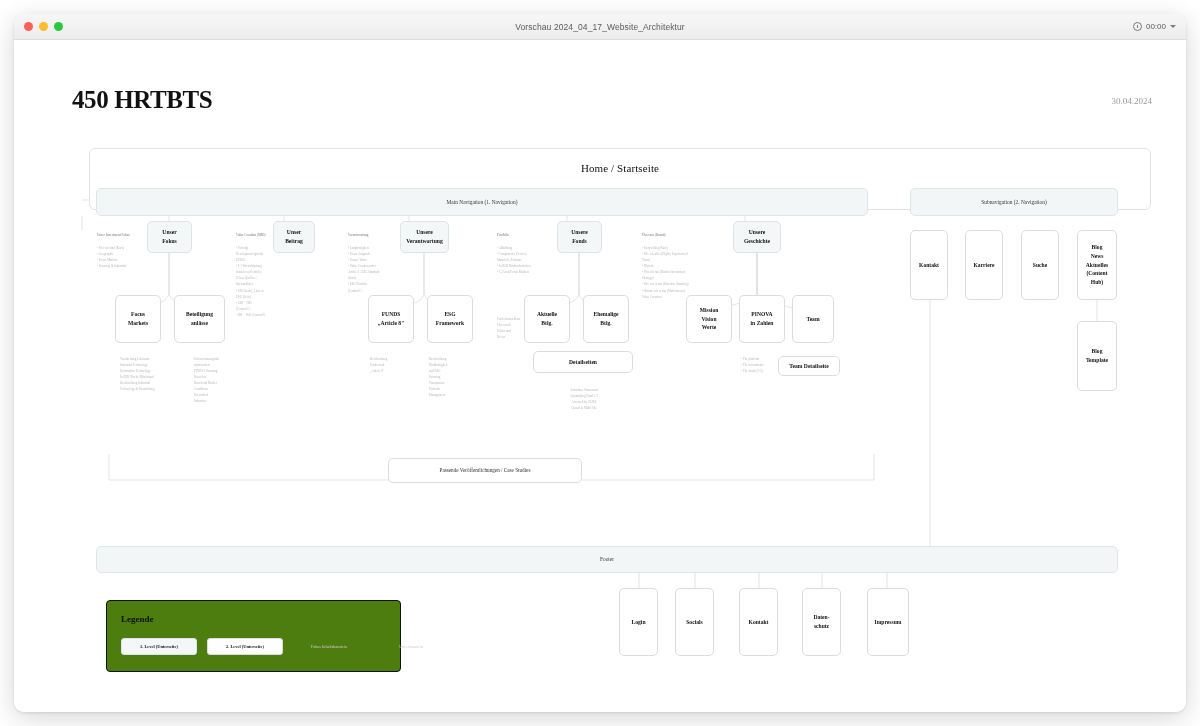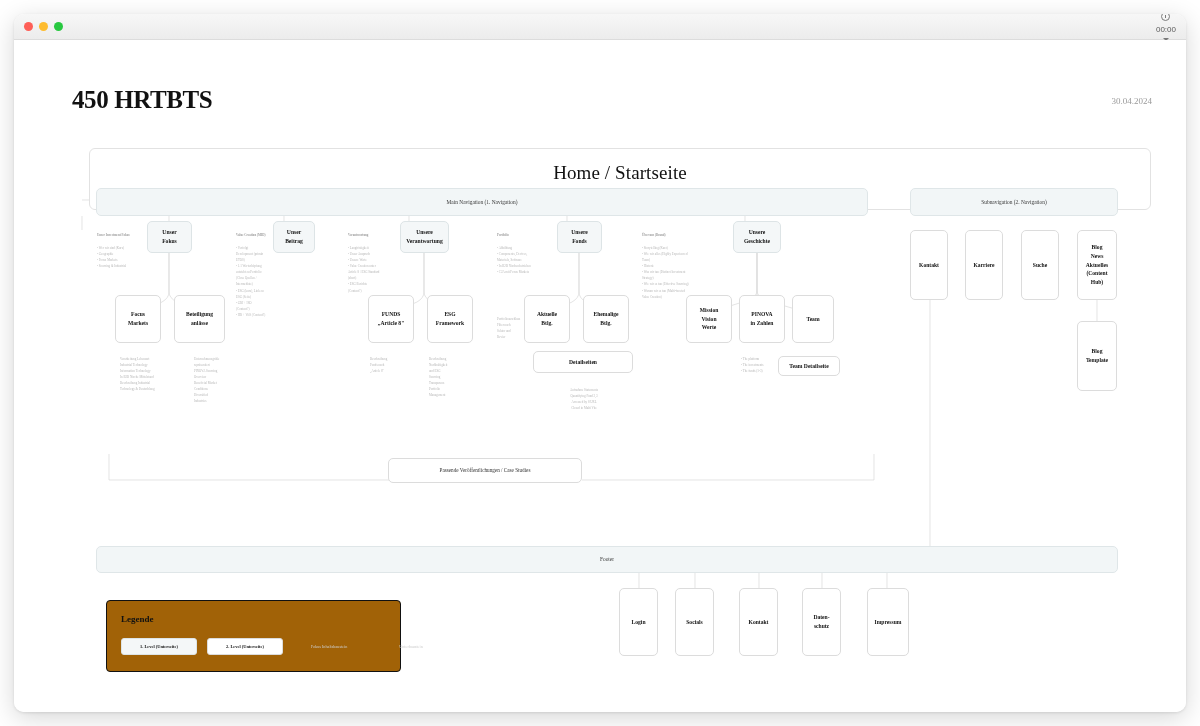--- a/index.html
+++ b/index.html
@@ -33,21 +33,21 @@
   .dot.yellow { background: #febc2e; }
   .dot.green { background: #28c840; }
   #window-title {
     position: absolute; left: 0; right: 0; text-align: center;
     font-size: 8.5px; color: #5b5b5b; letter-spacing: .1px;
     pointer-events: none;
   }
   #titlebar-right {
     position: absolute; right: 10px;
     display: flex; align-items: center; gap: 4px;
-    font-size: 8px; color: #5b5b5b; flex-direction: column;
+    font-size: 8px; color: #5b5b5b;
   }
   .clock-icon {
     width: 9px; height: 9px; border-radius: 50%;
     border: 1px solid #7a7a7a; position: relative;
   }
   .clock-icon::after {
     content: ""; position: absolute; left: 3px; top: 1.5px;
     width: 1px; height: 3px; background: #7a7a7a;
   }
   .chevron-down {
@@ -91,37 +91,37 @@
   }
   .box.plain { background: #fff; }
 
   #home-frame {
     position: absolute; left: 75px; top: 108px;
     width: 1062px; height: 62px;
     border: 1px solid #e2e2e2; border-radius: 6px; background: #fff;
   }
   #home-label {
     position: absolute; left: 75px; top: 122px; width: 1062px;
-    text-align: center; font-size: 19px; font-weight: 400; color: #111;
+    text-align: center; font-size: 11px; font-weight: 400; color: #111;
     letter-spacing: .1px; z-index: 3;
   }
 
   
   .annot {
     position: absolute;
     font-size: 3.1px; line-height: 1.95; color: #b6b6b6;
     z-index: 2; white-space: pre-line; letter-spacing: .02px;
   }
   .annot .ah { color: #9c9c9c; font-weight: 700; display: block; margin-bottom: 1.2px; }
 
   
   #legend {
     position: absolute; left: 92px; top: 560px;
     width: 295px; height: 72px;
-    border: 1.6px solid #111; border-radius: 4px; background: #a16207; z-index: 4;
+    border: 1.6px solid #111; border-radius: 4px; background: #4d7c0f; z-index: 4;
   }
   #legend-title {
     position: absolute; left: 14px; top: 13px;
     font-size: 9px; font-weight: 700; color: #111;
   }
   .legend-row { position: absolute; left: 14px; top: 37px; display: flex; align-items: center; gap: 10px; }
   .legend-chip {
     border: 1px solid #dcdcdc; border-radius: 3px;
     font-size: 4.4px; font-weight: 700; color: #111;
     padding: 5px 0; width: 76px; text-align: center;
@@ -134,20 +134,21 @@
 <body>
 
 <div id="app-window">
 
   <div id="titlebar">
     <div class="traffic">
       <span class="dot red"></span>
       <span class="dot yellow"></span>
       <span class="dot green"></span>
     </div>
+    <div id="window-title">Vorschau 2024_04_17_Website_Architektur</div>
     <div id="titlebar-right">
       <span class="clock-icon"></span>
       <span>00:00</span>
       <span class="chevron-down"></span>
     </div>
   </div>
 
   <div id="canvas">
 
     <div id="page-title">450 HRTBTS</div>

